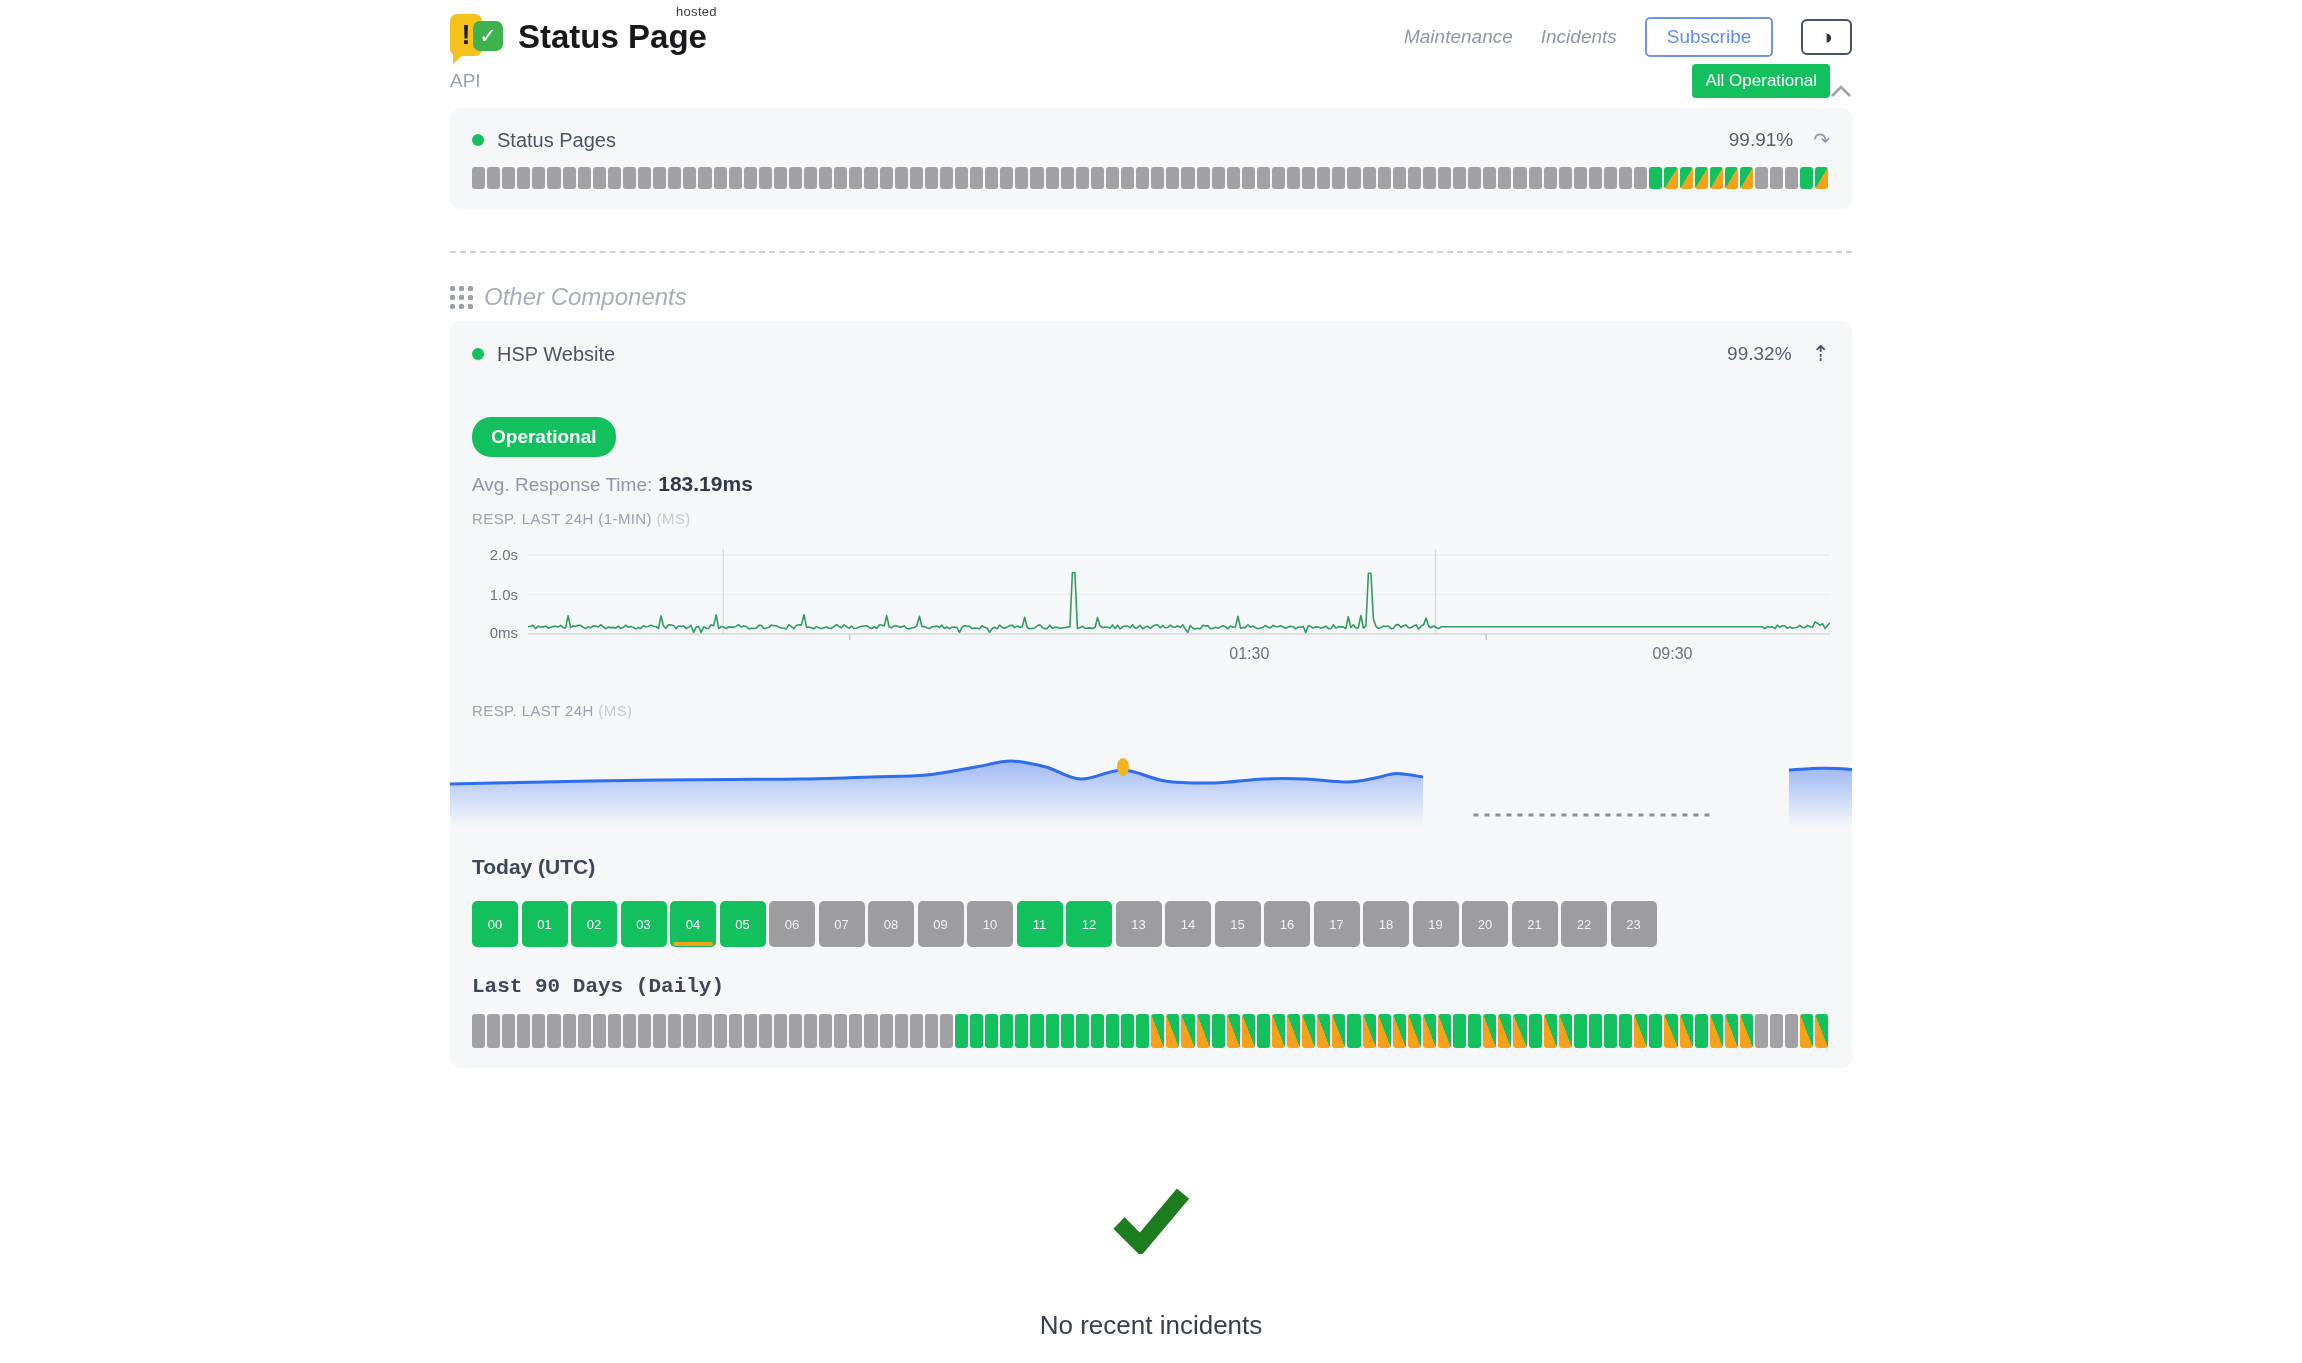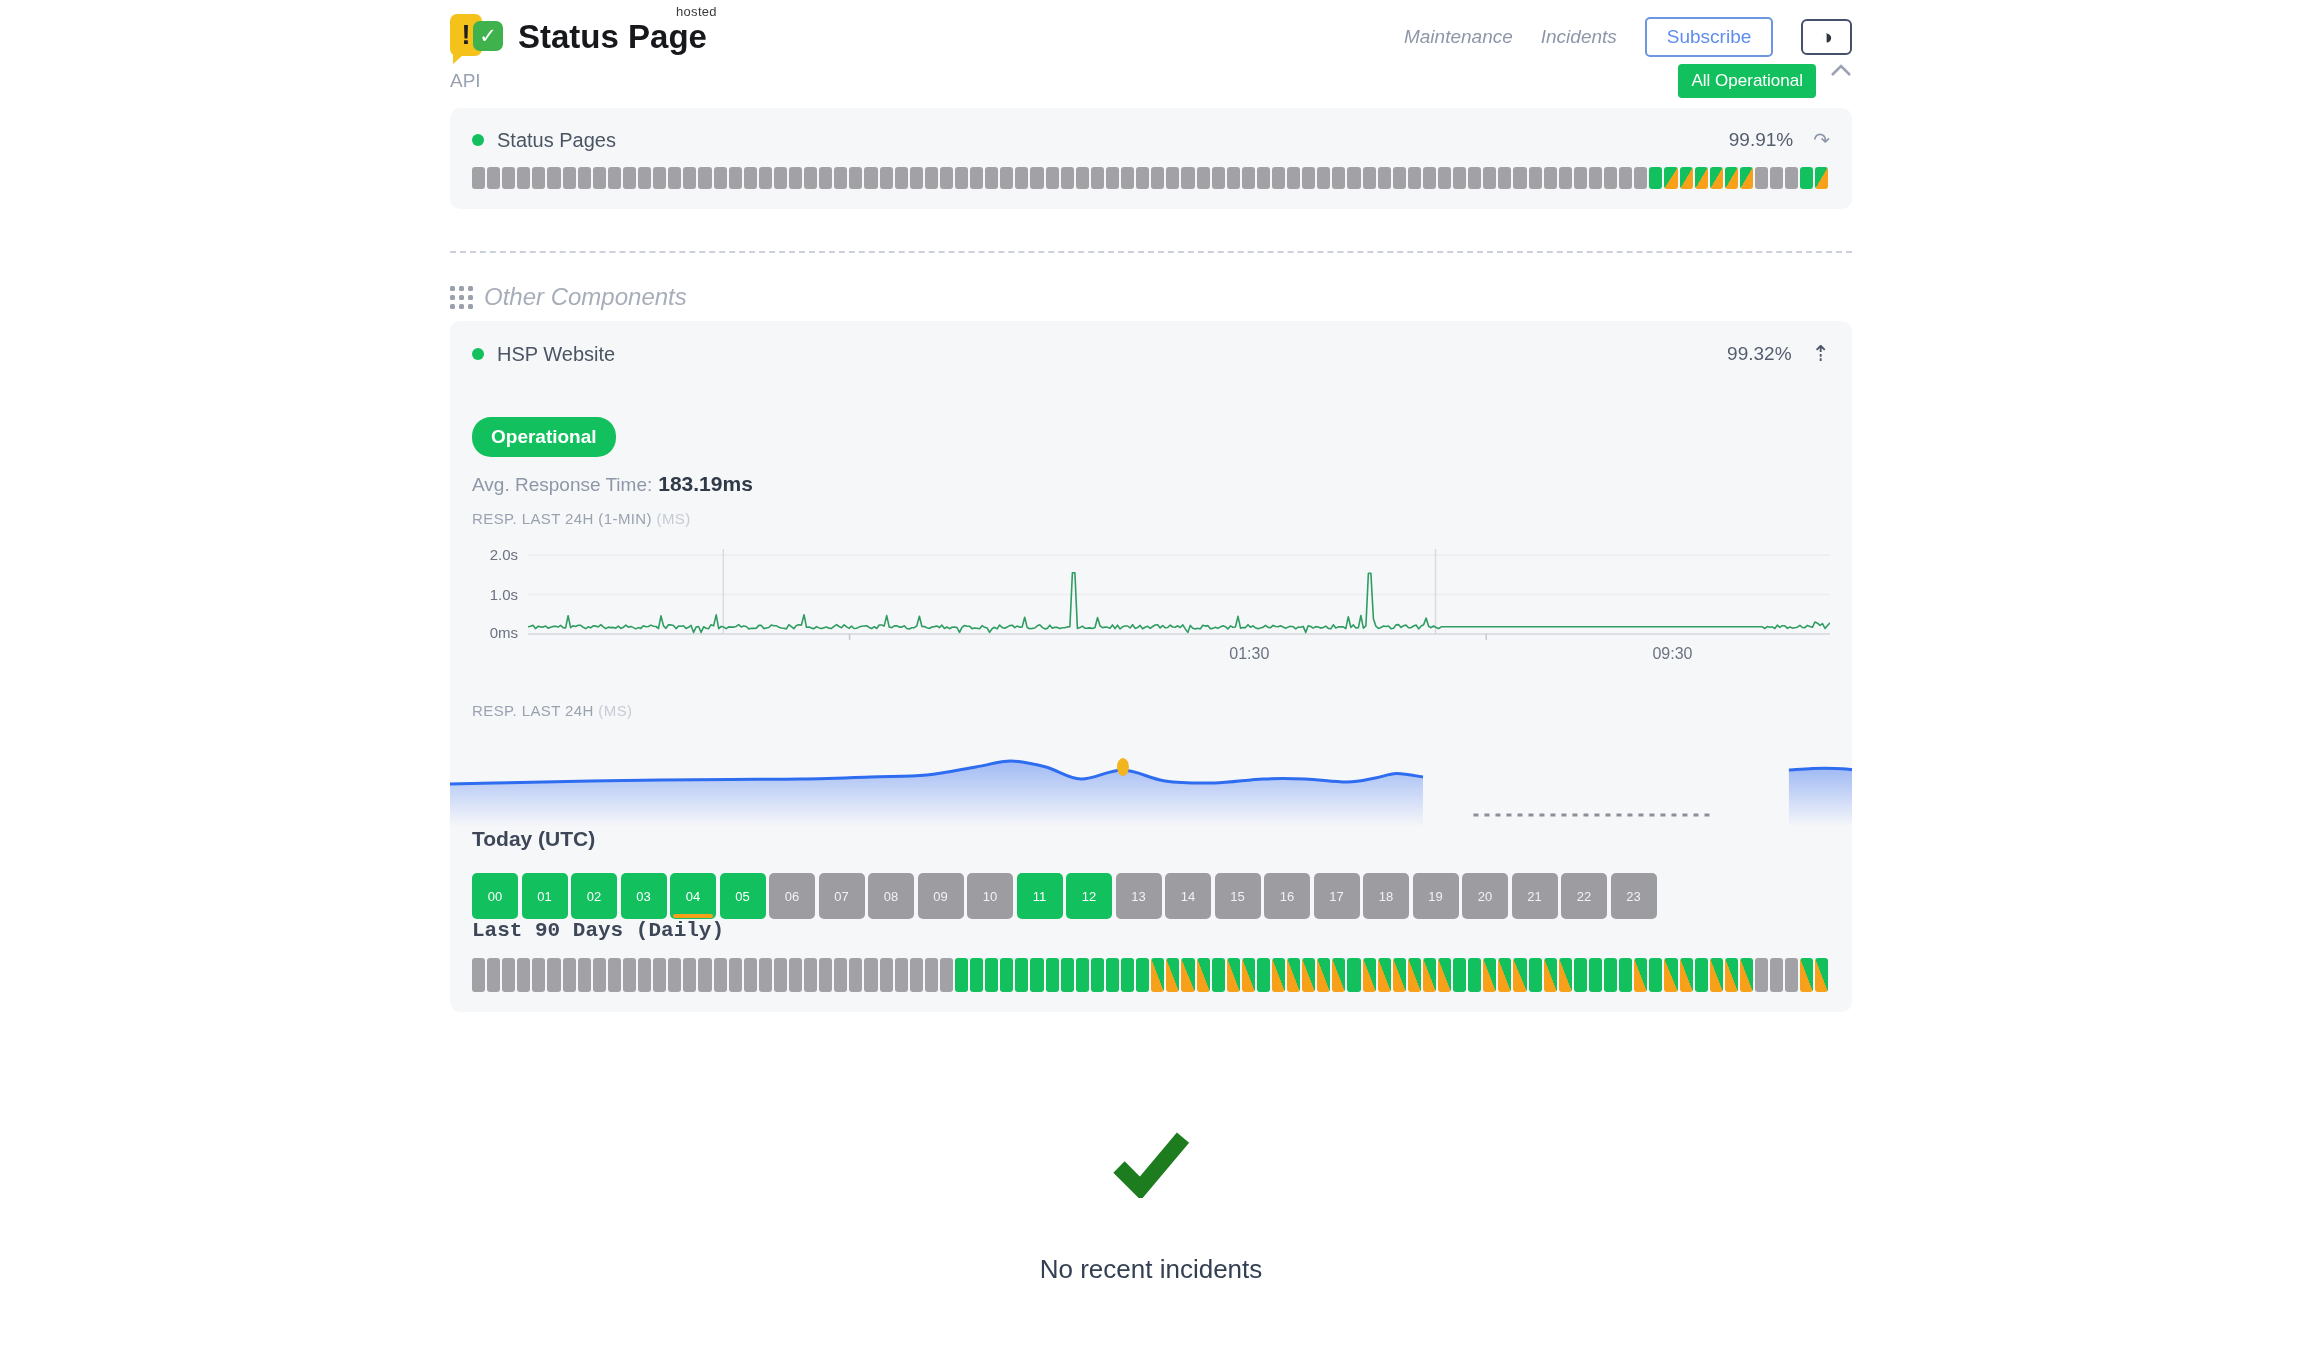--- a/index.html
+++ b/index.html
@@ -23,21 +23,21 @@
   .brand { font-size:33px; font-weight:bold; color:#17181c; position:relative; padding-right:6px; }
   .brand .hosted { position:absolute; top:-14px; right:-4px; font-size:13px; font-weight:normal; color:#3c3c3e; letter-spacing:.3px; }
   .nav { display:flex; align-items:center; gap:28px; }
   .nav-link { font-size:19px; color:#8e97a8; cursor:pointer;font-style:italic; }
   .subscribe-btn { border:2px solid #6d95e0; color:#5f8dee; border-radius:5px; padding:7px 20px; font-size:19px; background:#fff; cursor:pointer; }
   .theme-btn { border:2px solid #46506b; border-radius:6px; padding:4px 17px; font-size:21px; color:#2d3440; background:#fff; cursor:pointer; }
 
   
   .row-between { display:flex; justify-content:space-between; align-items:center; }
   .section-label { font-size:19px; color:#9aa2b1; }
-  .overall-wrap { display:flex; align-items:flex-start; gap:14px; }
+  .overall-wrap { display:flex; align-items:flex-end; }
   .overall-badge { background:#12c15e; color:#fff; font-size:17px; padding:7px 13px; border-radius:4px; cursor:pointer; }
 
   
   .card { background:#f6f7f9; border-radius:10px; padding:20px 22px; margin-top:10px; }
   .comp-name { display:flex; align-items:center; gap:13px; font-size:20px; color:#4a5463; }
   .dot { width:12px; height:12px; border-radius:50%; background:#12c15e; flex:none; }
   .pct-wrap { display:flex; align-items:center; gap:20px; font-size:19px; color:#555e6d; }
   .icon-refresh { color:#8e97a8; font-size:20px; cursor:pointer; }
   .icon-trend { color:#4a5463; font-size:22px; cursor:pointer; }
 
@@ -53,21 +53,21 @@
   .status-pill { display:inline-block; background:#12c15e; color:#fff; font-weight:bold; font-size:19px; padding:9px 19px; border-radius:19px; margin-top:50px;text-align:center; }
   .avg-line { margin-top:15px; font-size:19px; color:#8e97a8; }
   .avg-line b { color:#2f3948; font-size:21px; margin-left:6px; }
   .chart-label { margin-top:14px; font-size:15px; color:#9aa2b1; letter-spacing:.4px; }
   .chart-label .unit { color:#c6cbd4; }
 
   .line-chart { display:block; margin-top:10px; }
   .area-wrap { margin:8px -22px 0 -22px; height:100px; }
   .area-wrap svg { display:block; }
 
-  .block-title { font-size:21px; font-weight:600; color:#3d4757; }
+  .block-title { margin-top:28px; font-size:21px; font-weight:600; color:#3d4757; }
   .hours { display:flex; gap:3.5px; margin-top:22px; }
   .hour { width:46px; height:46px; border-radius:5px; background:#9c9ca1; color:#f2f2f2; font-size:13px;
     display:flex; align-items:center; justify-content:center; position:relative; flex:none; }
   .hour.G { background:#12c15e; color:#fff; }
   .hour-mark { position:absolute; left:3px; right:3px; bottom:1px; height:4px; background:#f7a11b; border-radius:2px; }
 
   .dblocks { display:flex; gap:2px; margin-top:16px; }
   .dblock { width:13.1px; height:34px; border-radius:3px; background:#a2a2a6; flex:none; }
   .dblock.G { background:#12c15e; }
   .dblock.s { background:linear-gradient(to top right,#f7a11b 49.5%,#12c15e 50.5%); }

